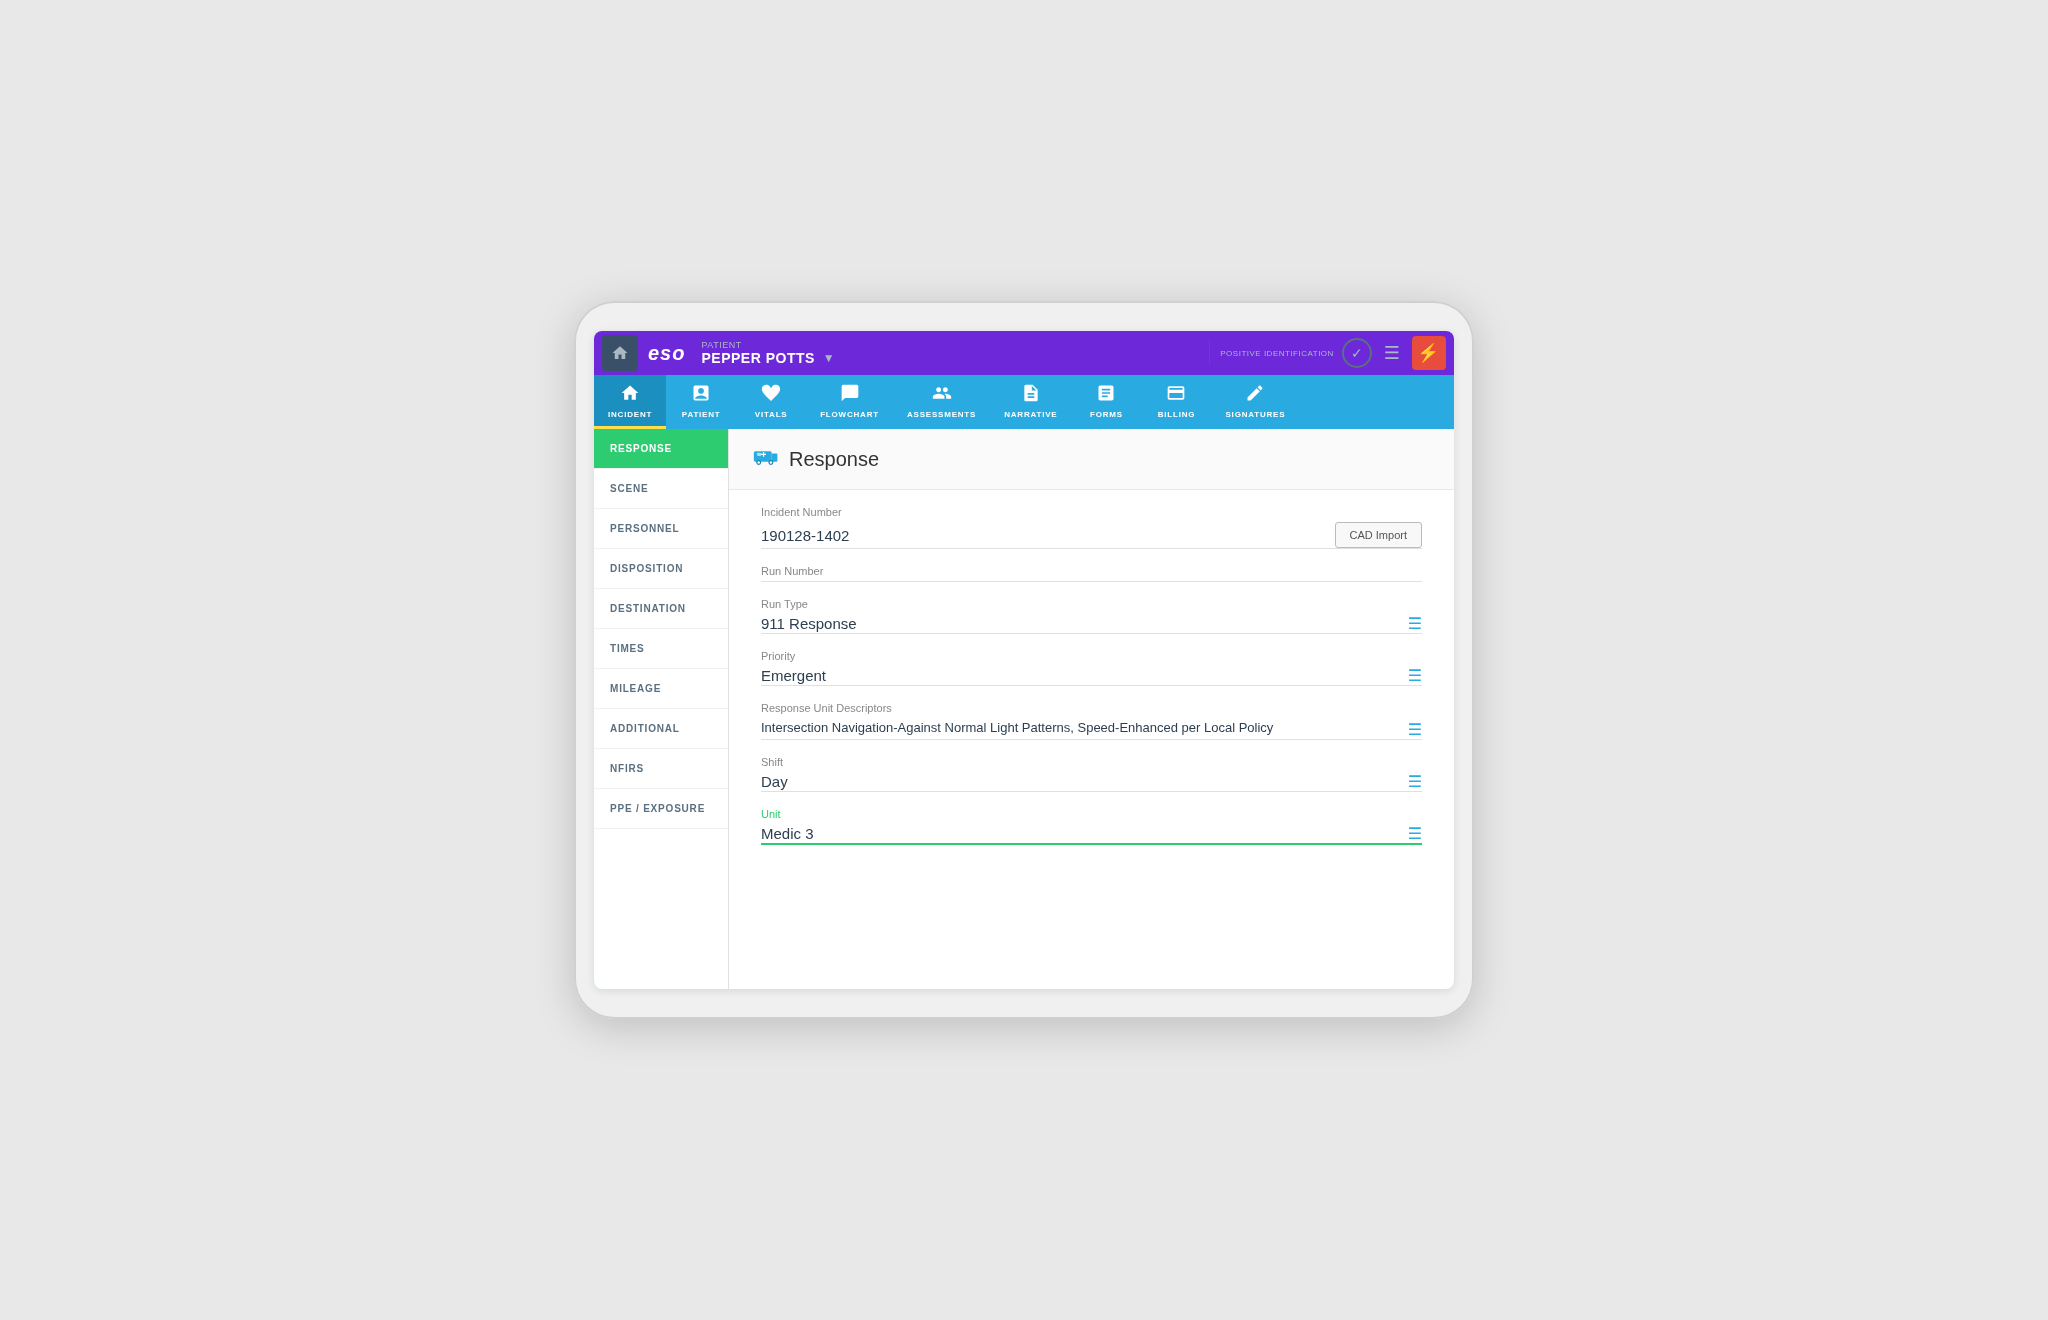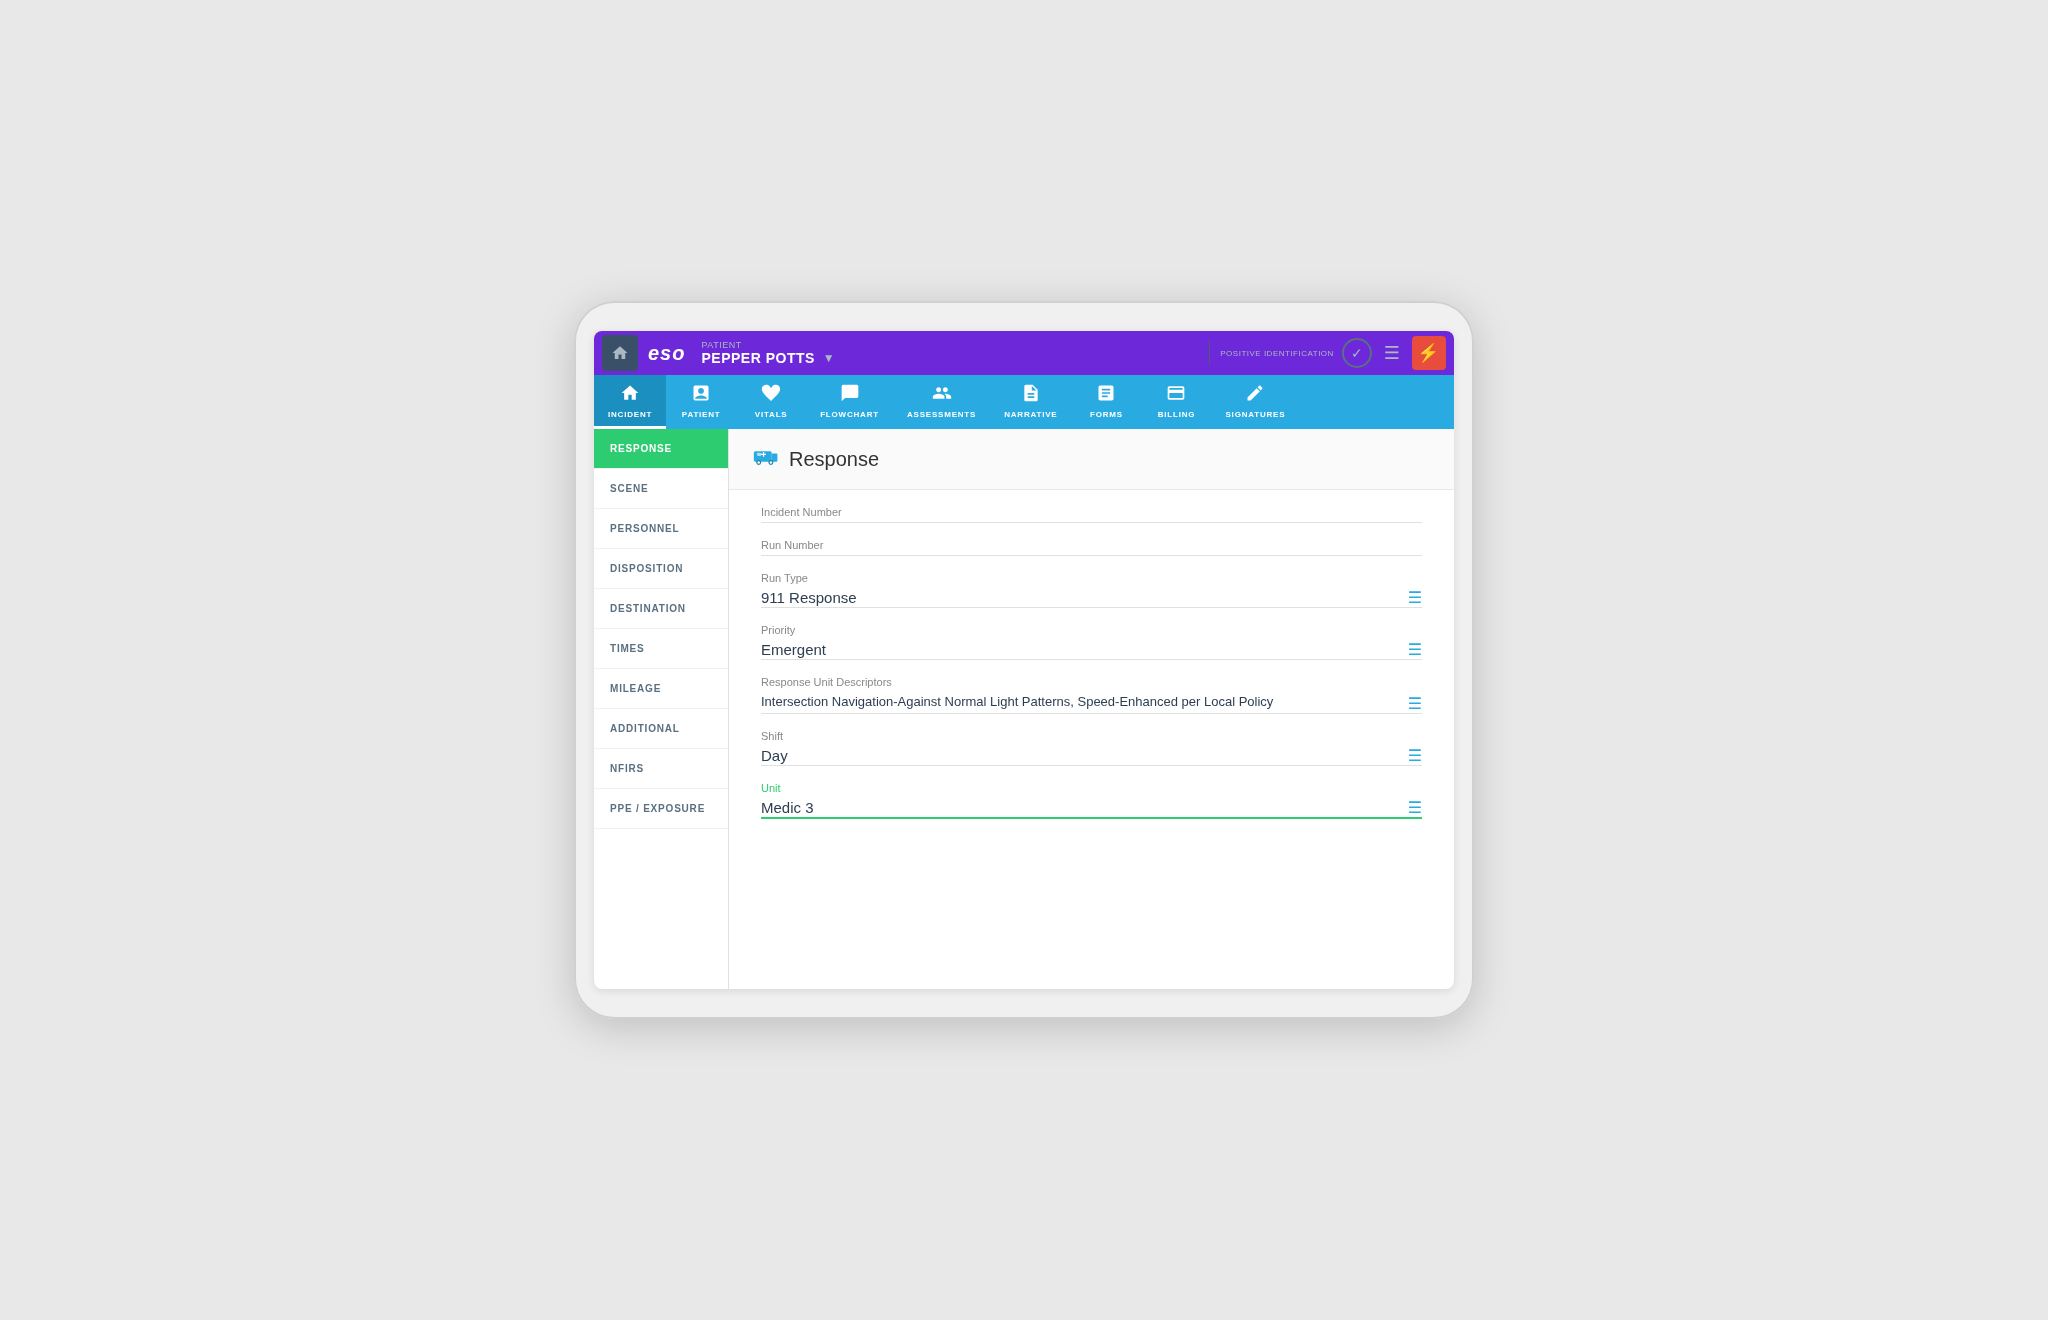--- a/index.html
+++ b/index.html
@@ -139,21 +139,21 @@
       align-items: center;
       justify-content: center;
       padding: 6px 14px;
       cursor: pointer;
       min-width: 70px;
       gap: 2px;
       border-bottom: 3px solid transparent;
     }
     .nav-tab.active {
       background: #1a8fc0;
-      border-bottom: 3px solid #ffffff;
+      border-bottom: 3px solid #fde047;
     }
     .nav-tab-icon {
       color: #fff;
       font-size: 18px;
     }
     .nav-tab-label {
       color: #fff;
       font-size: 8px;
       font-weight: 600;
       letter-spacing: 0.8px;
@@ -415,20 +415,24 @@
               <path d="M13 5v6M10 8h6" stroke="#fff" stroke-width="1.5"></path>
             </svg>
           </span>
           <span class="content-header-title">Response</span>
         </div>
 
         <div class="form-section">
 
           <div class="field-group">
             <div class="field-label">Incident Number</div>
+            <div class="field-with-button">
+              <span class="field-value">190128-1402</span>
+              <button class="cad-import-btn">CAD Import</button>
+            </div>
           </div>
 
           <div class="field-group">
             <div class="field-label">Run Number</div>
           </div>
 
           <div class="field-group">
             <div class="field-label">Run Type</div>
             <div class="field-row">
               <span class="field-value">911 Response</span>

